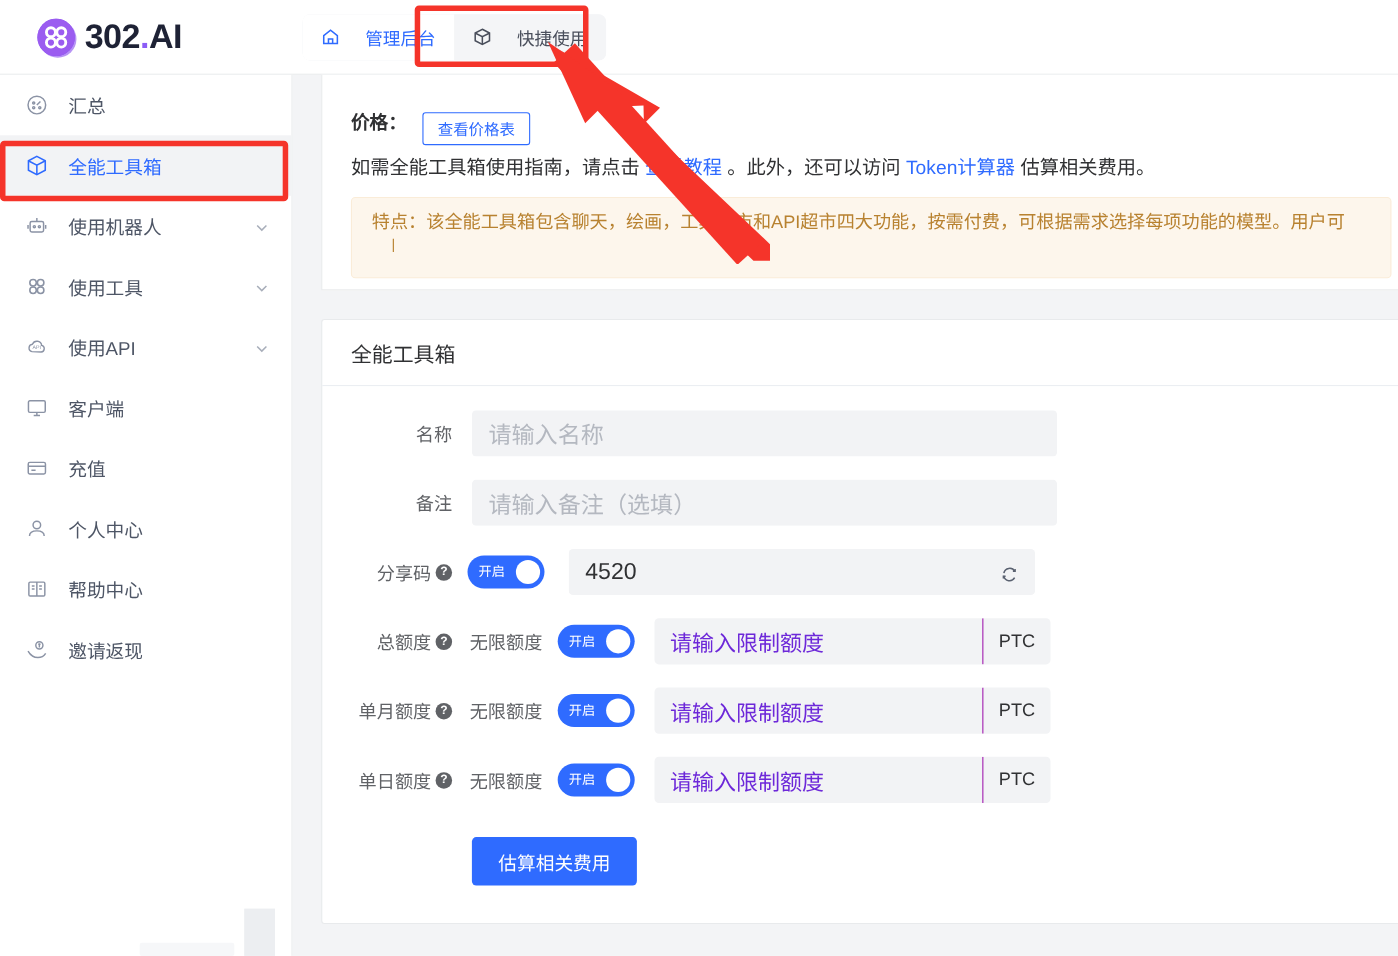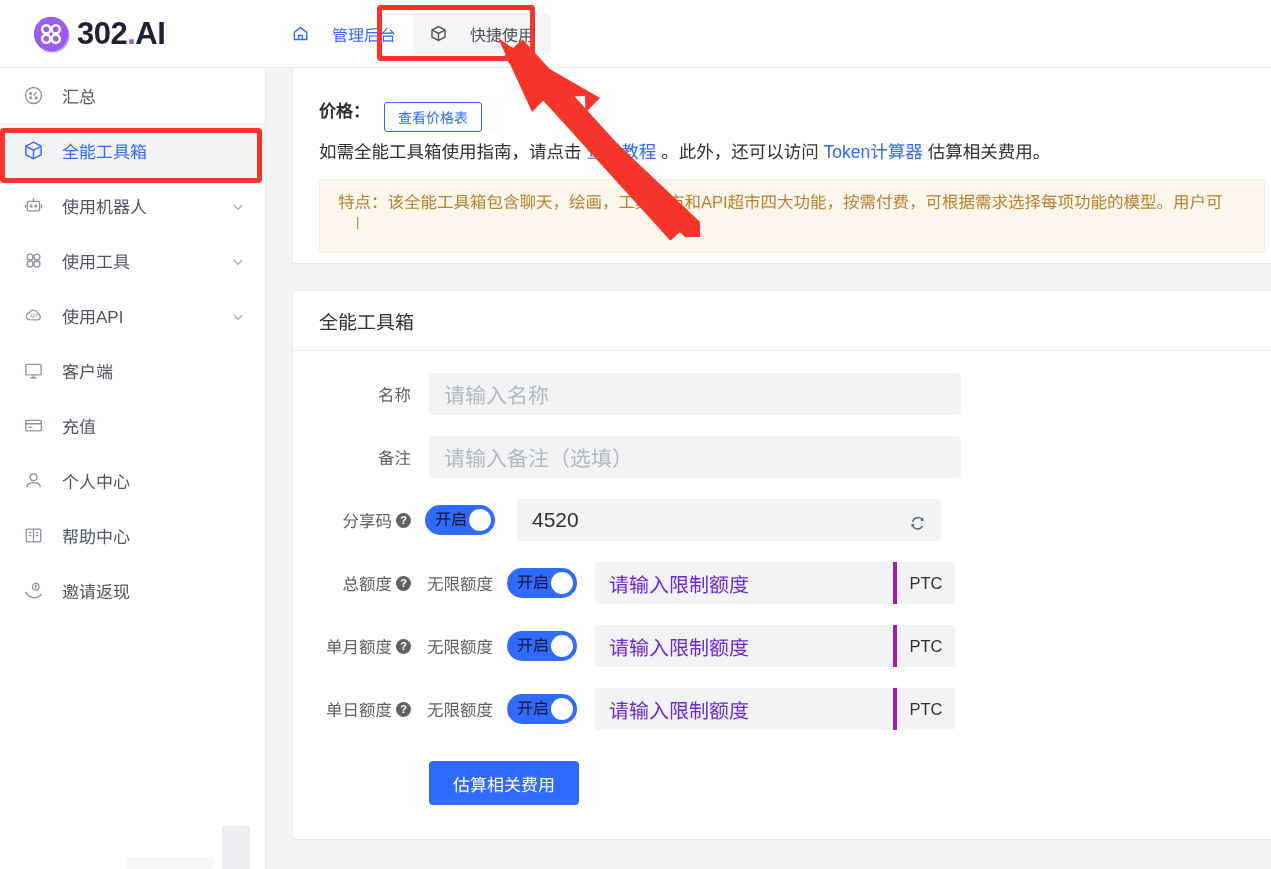--- a/index.html
+++ b/index.html
@@ -163,32 +163,32 @@
     width: 360px; margin-left: 0;
     display: flex; align-items: center; padding: 0;
     height: 42px; background: #f2f3f5; border-radius: 4px;
     overflow: hidden;
   }
   .unit-box .ui {
     flex: 1; padding: 0 14px; font-size: 20px; color: #6d28d9;
   }
   .unit-box .uu {
     width: 62px; text-align: center;
-    border-left: 4px solid #a21caf;
+    border-left: 1px solid #a21caf;
     font-size: 16.5px; color: #303133; line-height: 42px;
   }
   .inline-lbl { font-size: 16.5px; color: #606266; margin-left: 16px; }
 
   .switch {
     width: 70px; height: 30px; border-radius: 15px;
     background: #2f6bff; display: inline-flex; align-items: center;
     justify-content: space-between; padding: 0 4px 0 10px;
     margin-left: 14px; cursor: pointer; flex: 0 0 70px;
   }
-  .switch .sw-txt { color: #0f172a; font-size: 16px; line-height: 1; }
+  .switch .sw-txt { color: #ffffff; font-size: 12px; line-height: 1; }
   .switch .sw-knob { width: 22px; height: 22px; border-radius: 50%; background: #ffffff; }
 
   .btn-primary {
     margin-left: 136px; margin-top: 10px;
     height: 44px; padding: 0 24px;
     background: #2f6bff; color: #ffffff;
     border: none; border-radius: 4px;
     font-size: 17px; cursor: pointer; font-family: inherit;
   }
 

